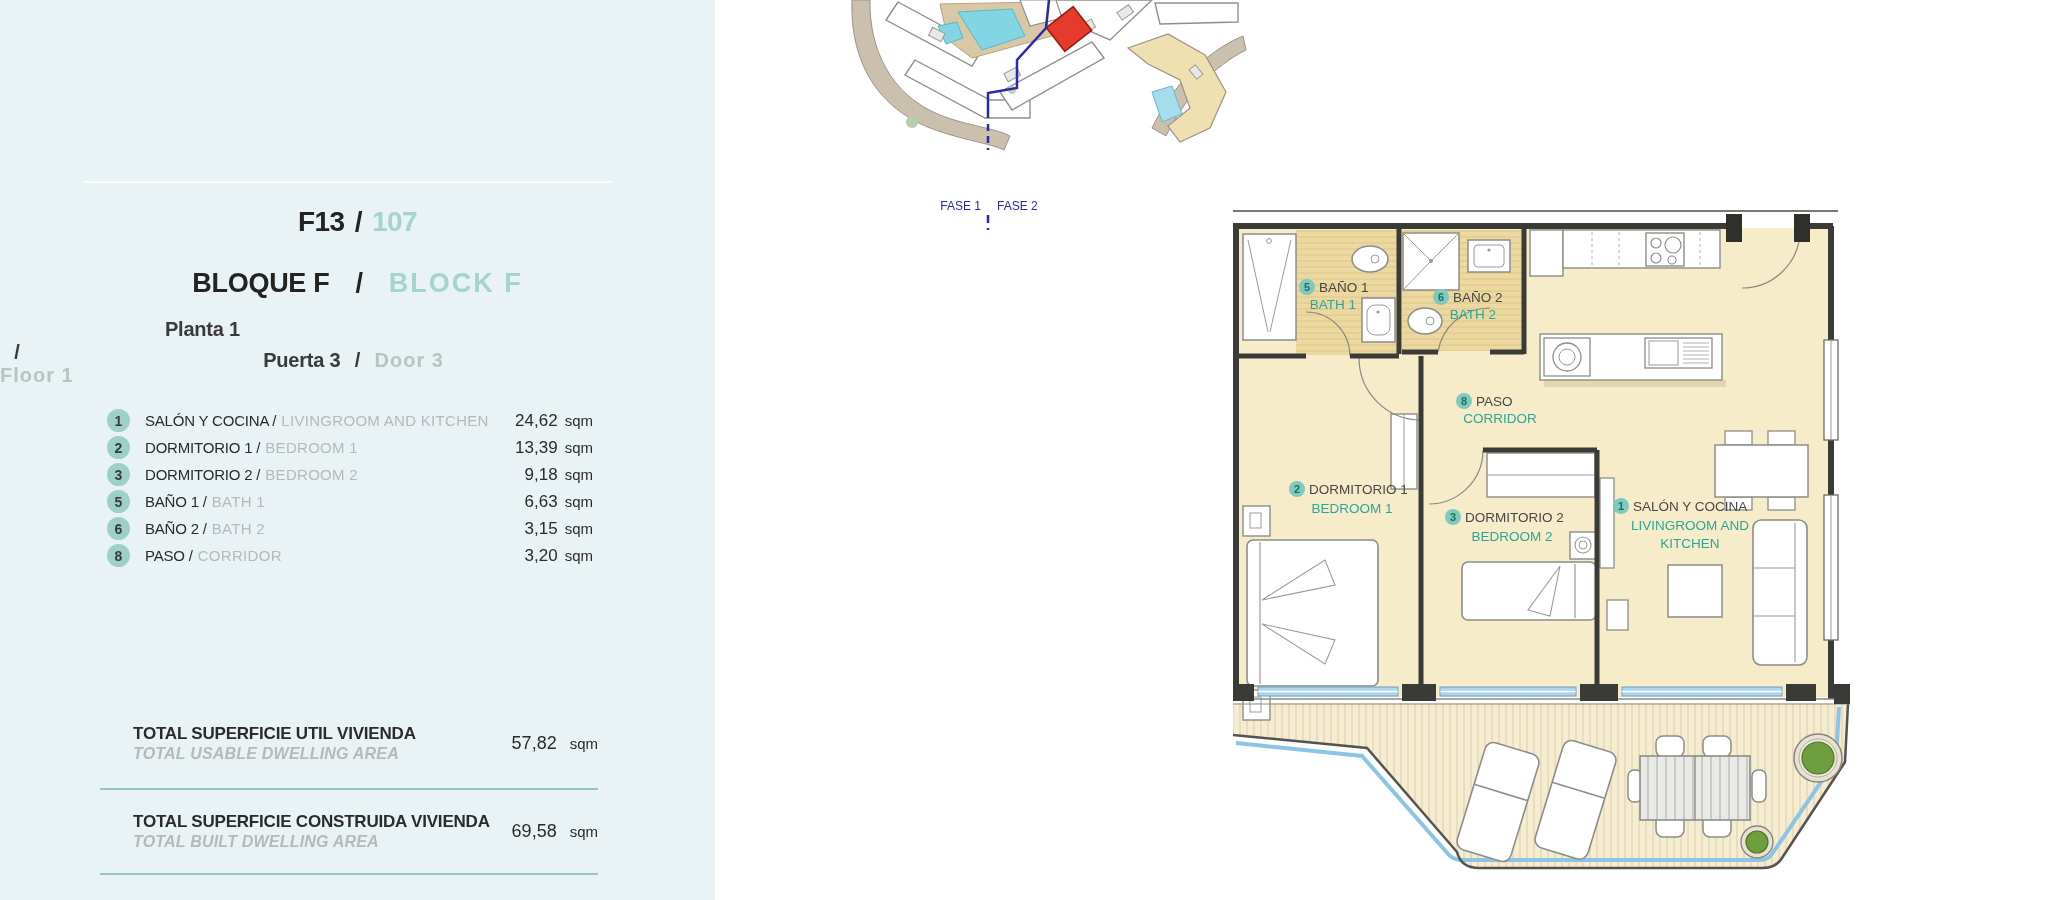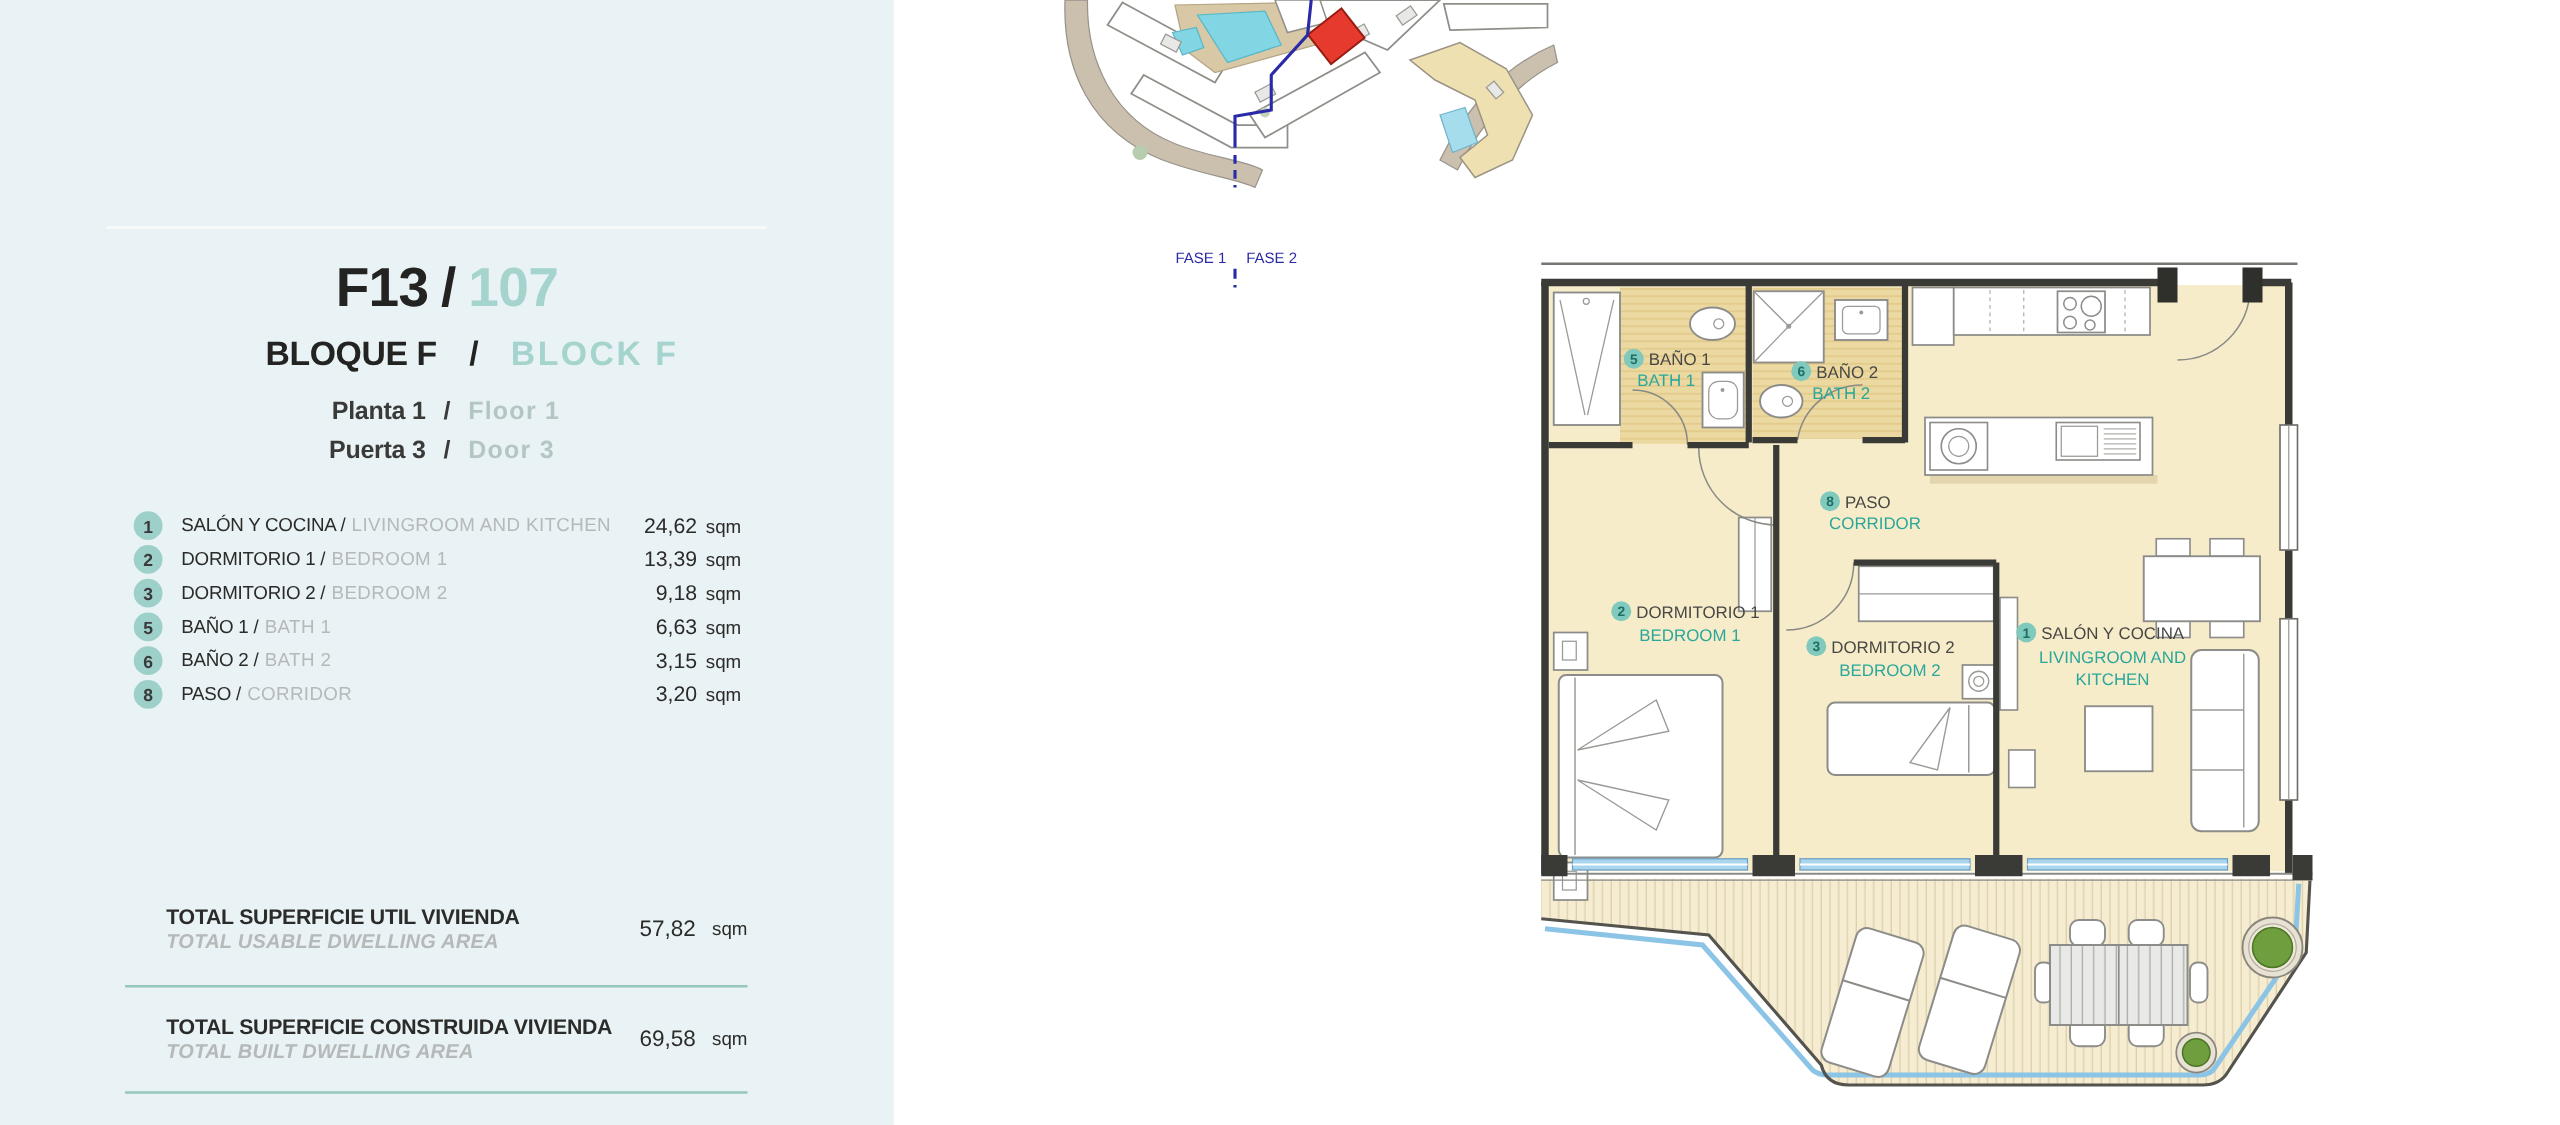--- a/index.html
+++ b/index.html
@@ -5,33 +5,33 @@
   html,body{margin:0;padding:0;background:#ffffff;}
   #stage{position:relative;width:2048px;height:900px;overflow:hidden;
          font-family:"Liberation Sans",sans-serif;background:#ffffff;}
   svg text{font-family:"Liberation Sans",sans-serif;}
 
   
   .panel{position:absolute;left:0;top:0;width:715px;height:900px;background:#e9f2f4;}
   .faint-line{position:absolute;left:85px;top:181px;width:528px;height:2px;
               background:rgba(255,255,255,.75);}
   .title{position:absolute;left:0;top:206px;width:715px;text-align:center;
-         font-size:44px;font-weight:bold;color:#232321;letter-spacing:-.5px;}
+         font-size:28px;font-weight:bold;color:#232321;letter-spacing:-.5px;}
   .title .lt{color:#a5d3cd;margin-left:10px;}
   .title .sep{margin-left:10px;}
   .block-line{position:absolute;left:0;top:268px;width:715px;text-align:center;
-              font-size:27px;font-weight:bold;color:#232321;letter-spacing:-.3px;padding-left:20px;}
+              font-size:27px;font-weight:bold;color:#232321;letter-spacing:-.3px;}
   .block-line .sep{margin:0 26px;}
   .block-line .lt{color:#a5d3cd;letter-spacing:2px;}
   .fd-row{position:absolute;left:0;width:715px;display:flex;justify-content:center;
           font-size:20px;font-weight:bold;color:#3a3a38;letter-spacing:-.2px;}
   .fd-row .es{width:240px;text-align:right;}
   .fd-row .slash{width:34px;text-align:center;}
   .fd-row .en{width:240px;text-align:left;color:#b4c6c3;letter-spacing:1px;}
-  #fd1{top:318px;} #fd2{top:349px;}
+  #fd1{top:318px;flex-direction:column;} #fd2{top:349px;}
 
   .rooms{position:absolute;left:107px;top:407px;width:486px;}
   .room-row{height:27px;display:flex;align-items:center;}
   .badge{width:23px;height:23px;border-radius:50%;background:#9dd0c9;flex:0 0 23px;
          display:flex;align-items:center;justify-content:center;
          font-size:14px;font-weight:bold;color:#39393c;}
   .room-name{margin-left:15px;font-size:15px;font-weight:normal;color:#2b2b29;
              letter-spacing:-.2px;white-space:nowrap;}
   .room-name .en{color:#b5b9b9;margin-left:5px;letter-spacing:.3px;}
   .room-val{margin-left:auto;font-size:17px;color:#2b2b29;white-space:nowrap;}

